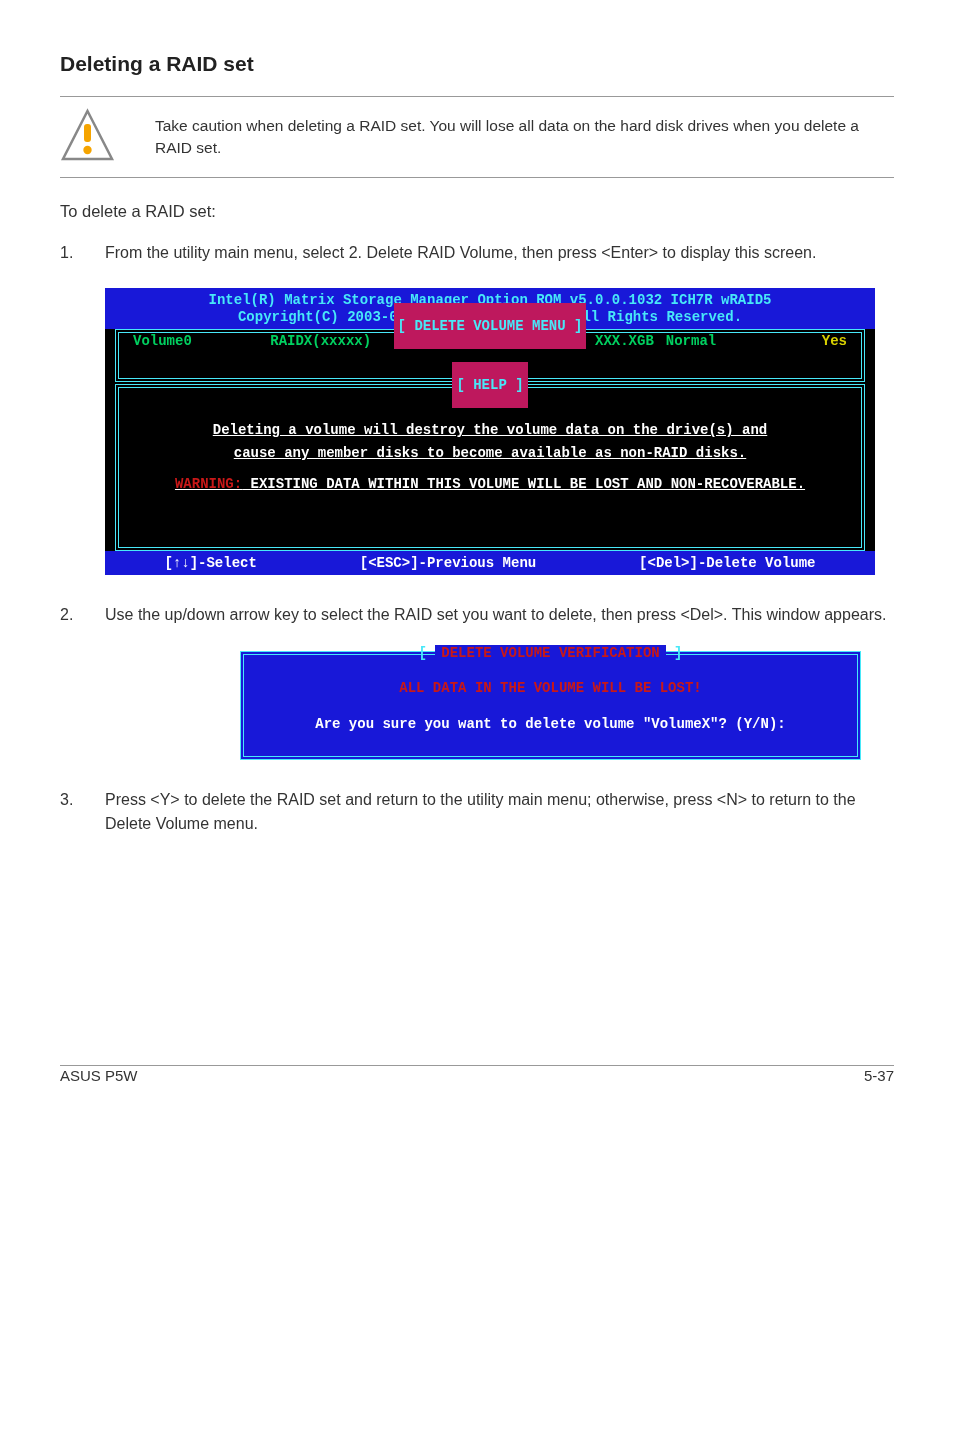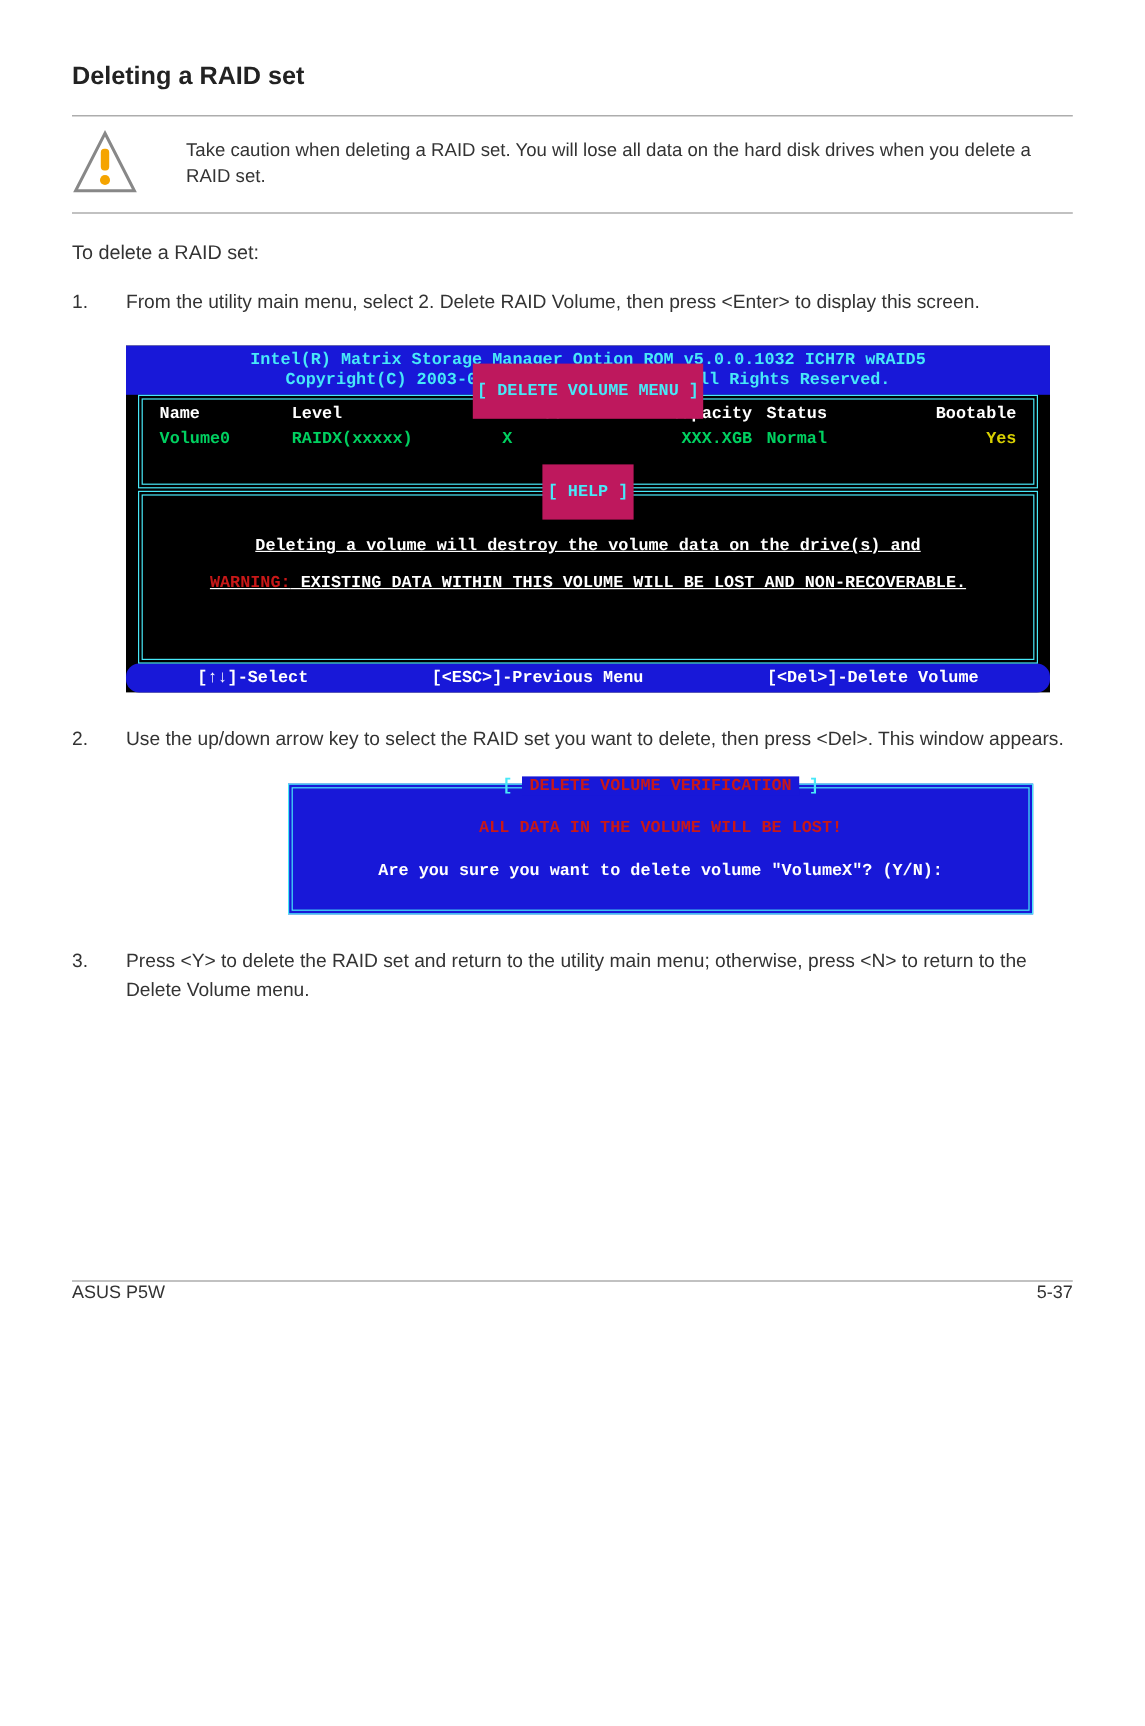--- a/index.html
+++ b/index.html
@@ -129,21 +129,20 @@
     }
     .help-body p { margin-bottom: 6px; }
     .warn-line { margin-top: 14px; }
     .bios-foot {
       background: #1818d8;
       color: #fff;
       padding: 4px 8px;
       display: flex;
       justify-content: space-around;
       font-size: 14px;
-      border-radius: 11px;
     }
 
     .modal-container {
       margin: 0 auto 28px 180px;
       width: 621px;
     }
     .modal {
       background: #1818d8;
       border: 4px double #48e8f8;
       padding: 12px 18px 22px 18px;
@@ -211,43 +210,36 @@
   <div class="bios">
     <div class="bios-head">
       <span class="l1">Intel(R) Matrix Storage Manager Option ROM v5.0.0.1032 ICH7R wRAID5</span>
       <span class="l2">Copyright(C) 2003-05 Intel Corporation. All Rights Reserved.</span>
     </div>
     <div style="position:relative;">
       <div class="bios-table-wrap">
         <div class="help-title" style="top:-11px;"><span>[ DELETE VOLUME MENU ]</span></div>
         <table class="bios-table">
           <tbody>
-              <tr>
-            <th>Name</th>
-            <th>Level</th>
-            <th>Drives</th>
-            <th class="r">Capacity</th>
-            <th>Status</th>
-            <th class="r">Bootable</th>
-          </tr>
           <tr>
             <td class="green">Volume0</td>
             <td class="green">RAIDX(xxxxx)</td>
             <td class="green">X</td>
             <td class="green r">XXX.XGB</td>
             <td class="green">Normal</td>
             <td class="yellow r">Yes</td>
           </tr>
         </tbody>
           </table>
       </div>
       <div class="bios-help-wrap">
         <div class="help-title"><span>[ HELP ]</span></div>
         <div class="help-body">
           <p>Deleting a volume will destroy the volume data on the drive(s) and</p>
+          <p>cause any member disks to become available as non-RAID disks.</p>
           <p class="warn-line">
             <span class="red">WARNING:</span><span class="white"> EXISTING DATA WITHIN THIS VOLUME WILL BE LOST AND NON-RECOVERABLE.</span>
           </p>
         </div>
       </div>
     </div>
     <div class="bios-foot">
       <span>[↑↓]-Select</span>
       <span>[&lt;ESC&gt;]-Previous Menu</span>
       <span>[&lt;Del&gt;]-Delete Volume</span>

